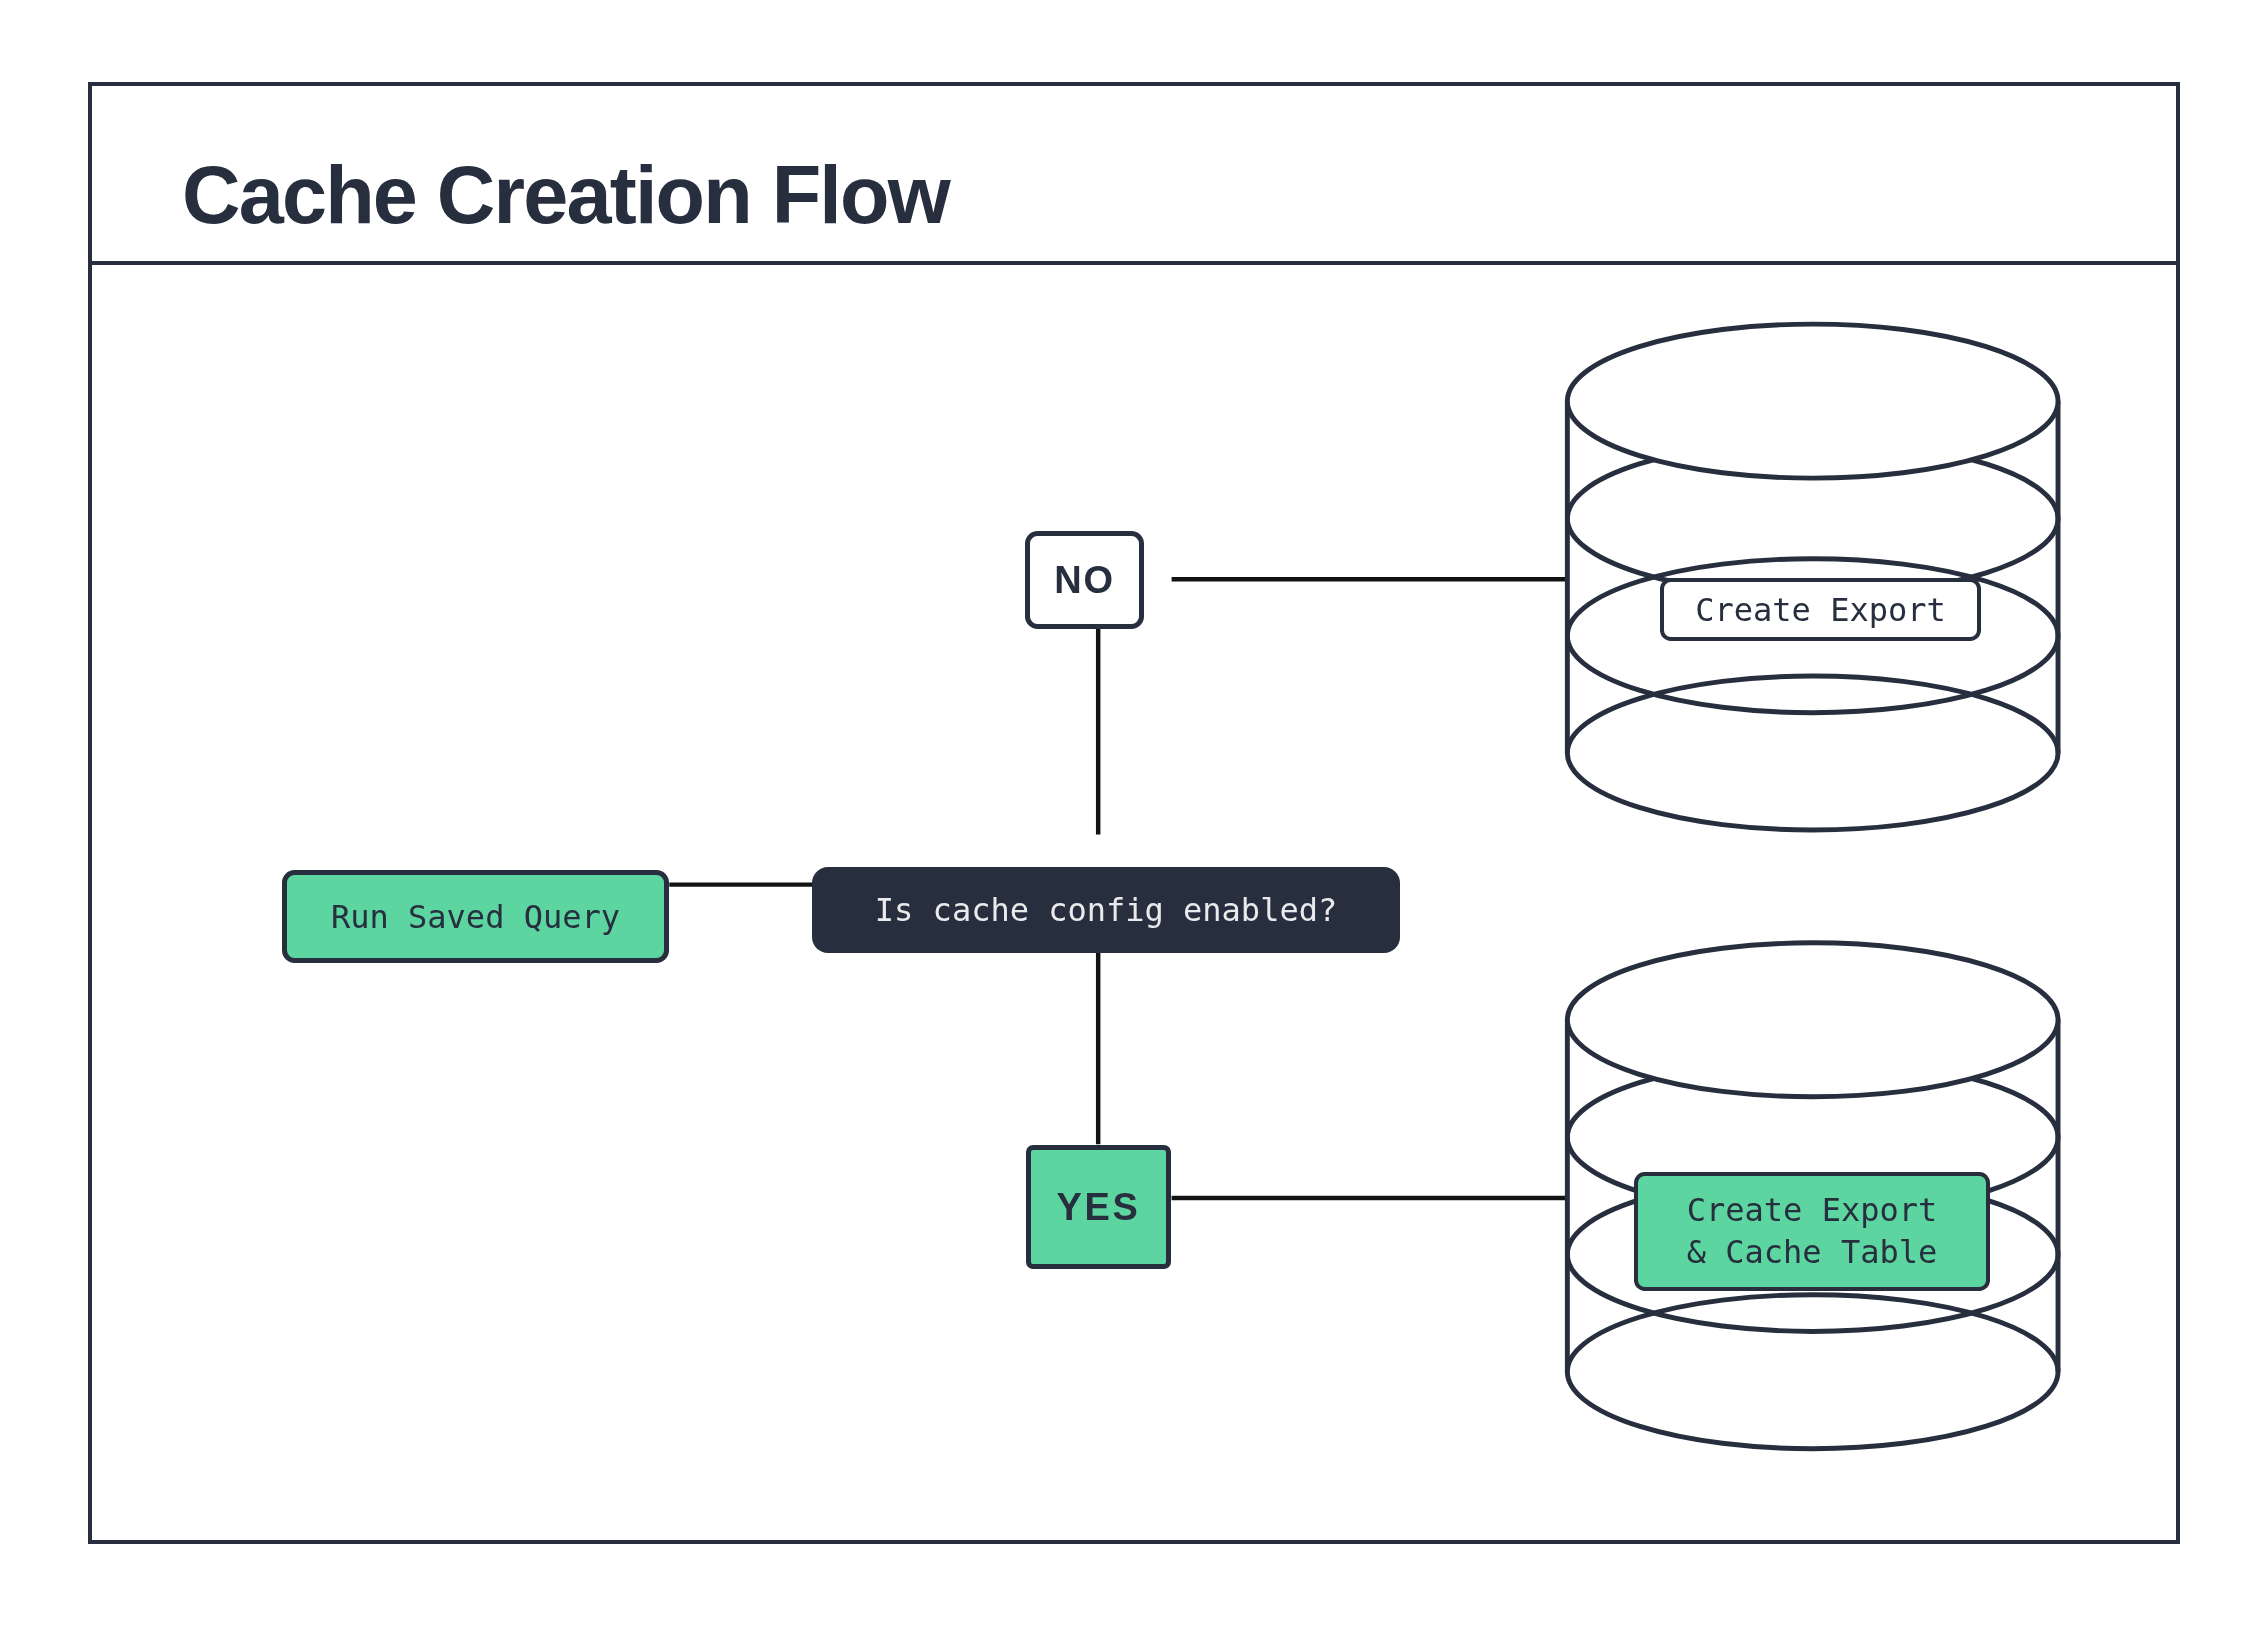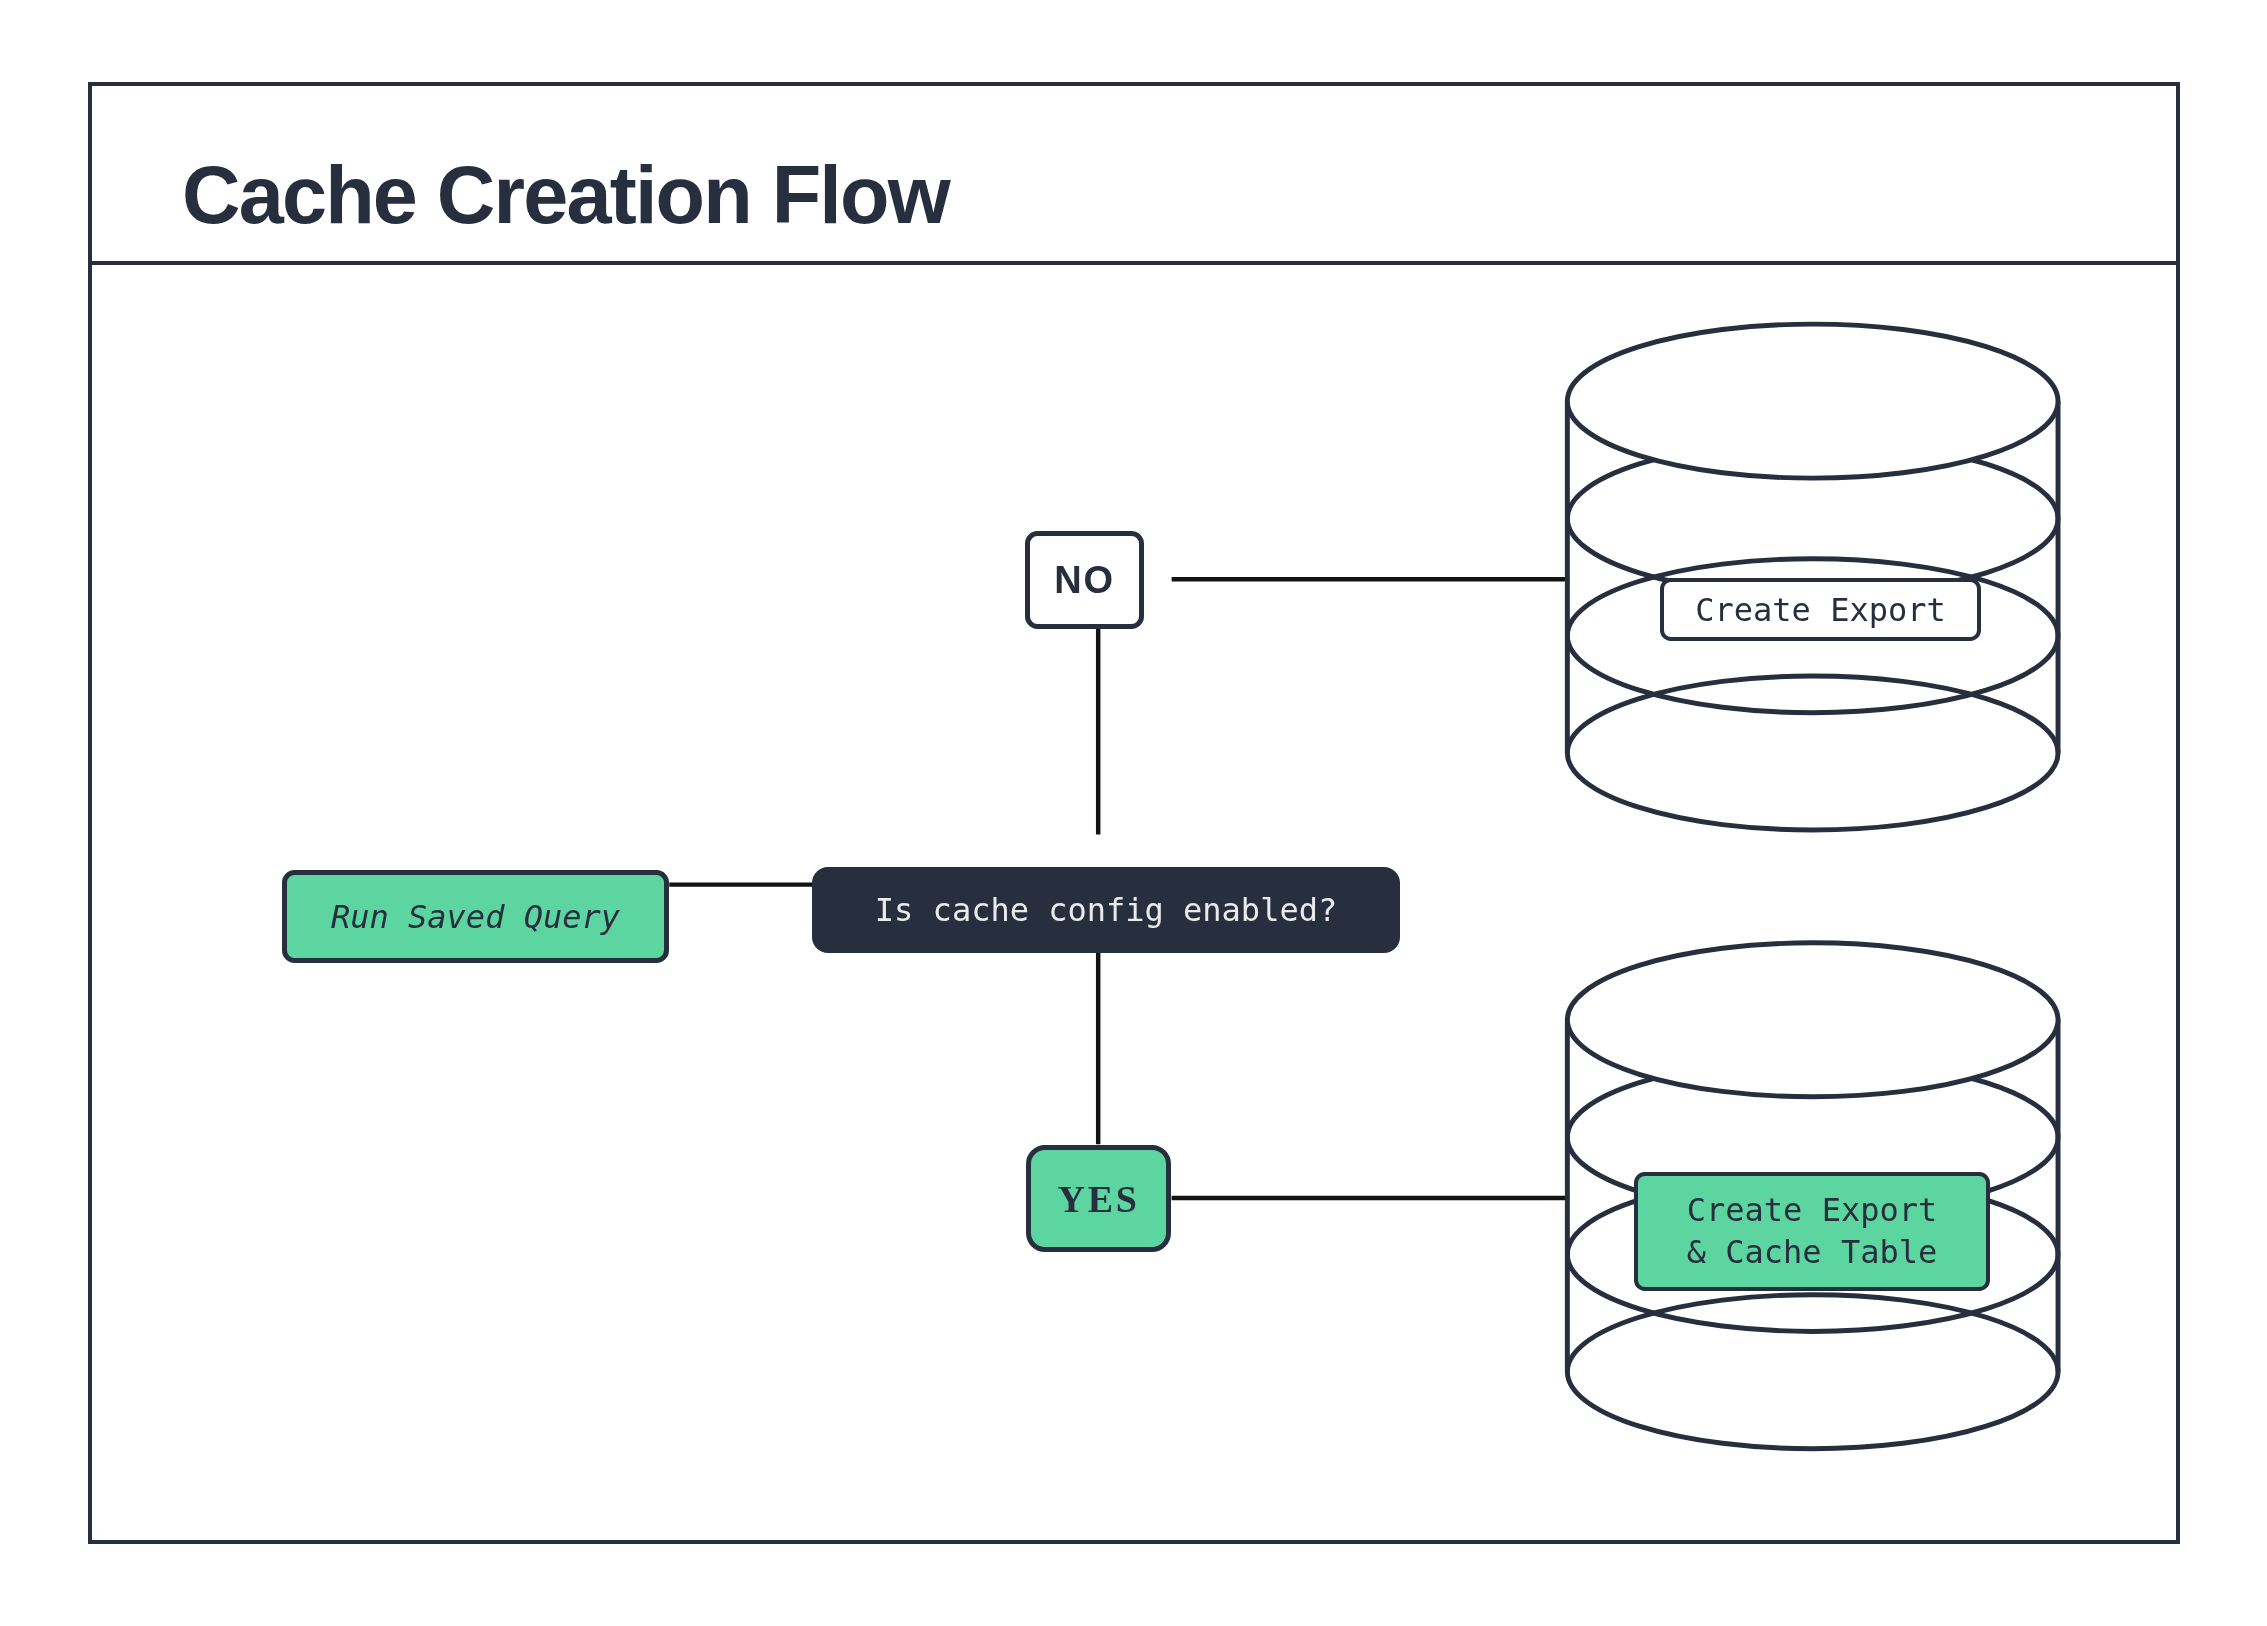--- a/index.html
+++ b/index.html
@@ -61,47 +61,45 @@
     font-family:"DejaVu Sans Mono", monospace;
     font-size:32px;
     margin-top:32px;
   }
   .node-start{
     left:282px; top:838px;
     width:387px; height:93px;
     background:var(--green);
     border:5.4px solid var(--dark);
     border-radius:12.5px;
-    font-style:italic;
   }
   .node-decision{
     left:812px; top:835px;
     width:588px; height:86px;
     background:var(--dark);
     color:var(--light);
     border-radius:16px;
   }
   .node-no{
     left:1025px; top:531px;
     width:119px; height:98px;
     background:var(--bg);
     border:5.4px solid var(--dark);
     border-radius:12.5px;
     font-size:38px; font-weight:700;
     letter-spacing:1.8px;
   }
   .node-yes{
     left:1026px; top:1145px;
-    width:145px; height:107px;
+    width:145px; height:124px;
     background:var(--green);
     border:5.4px solid var(--dark);
-    border-radius:19px;
+    border-radius:7px;
     font-size:38px; font-weight:700;
     letter-spacing:2.7px;
-    font-family:Liberation Serif, serif;
   }
   .db-label-no{
     left:1660px; top:546px;
     width:321px; height:63px;
     background:var(--bg);
     border:4.5px solid var(--dark);
     border-radius:10.7px;
   }
   .db-label-yes{
     left:1634px; top:1140px;

